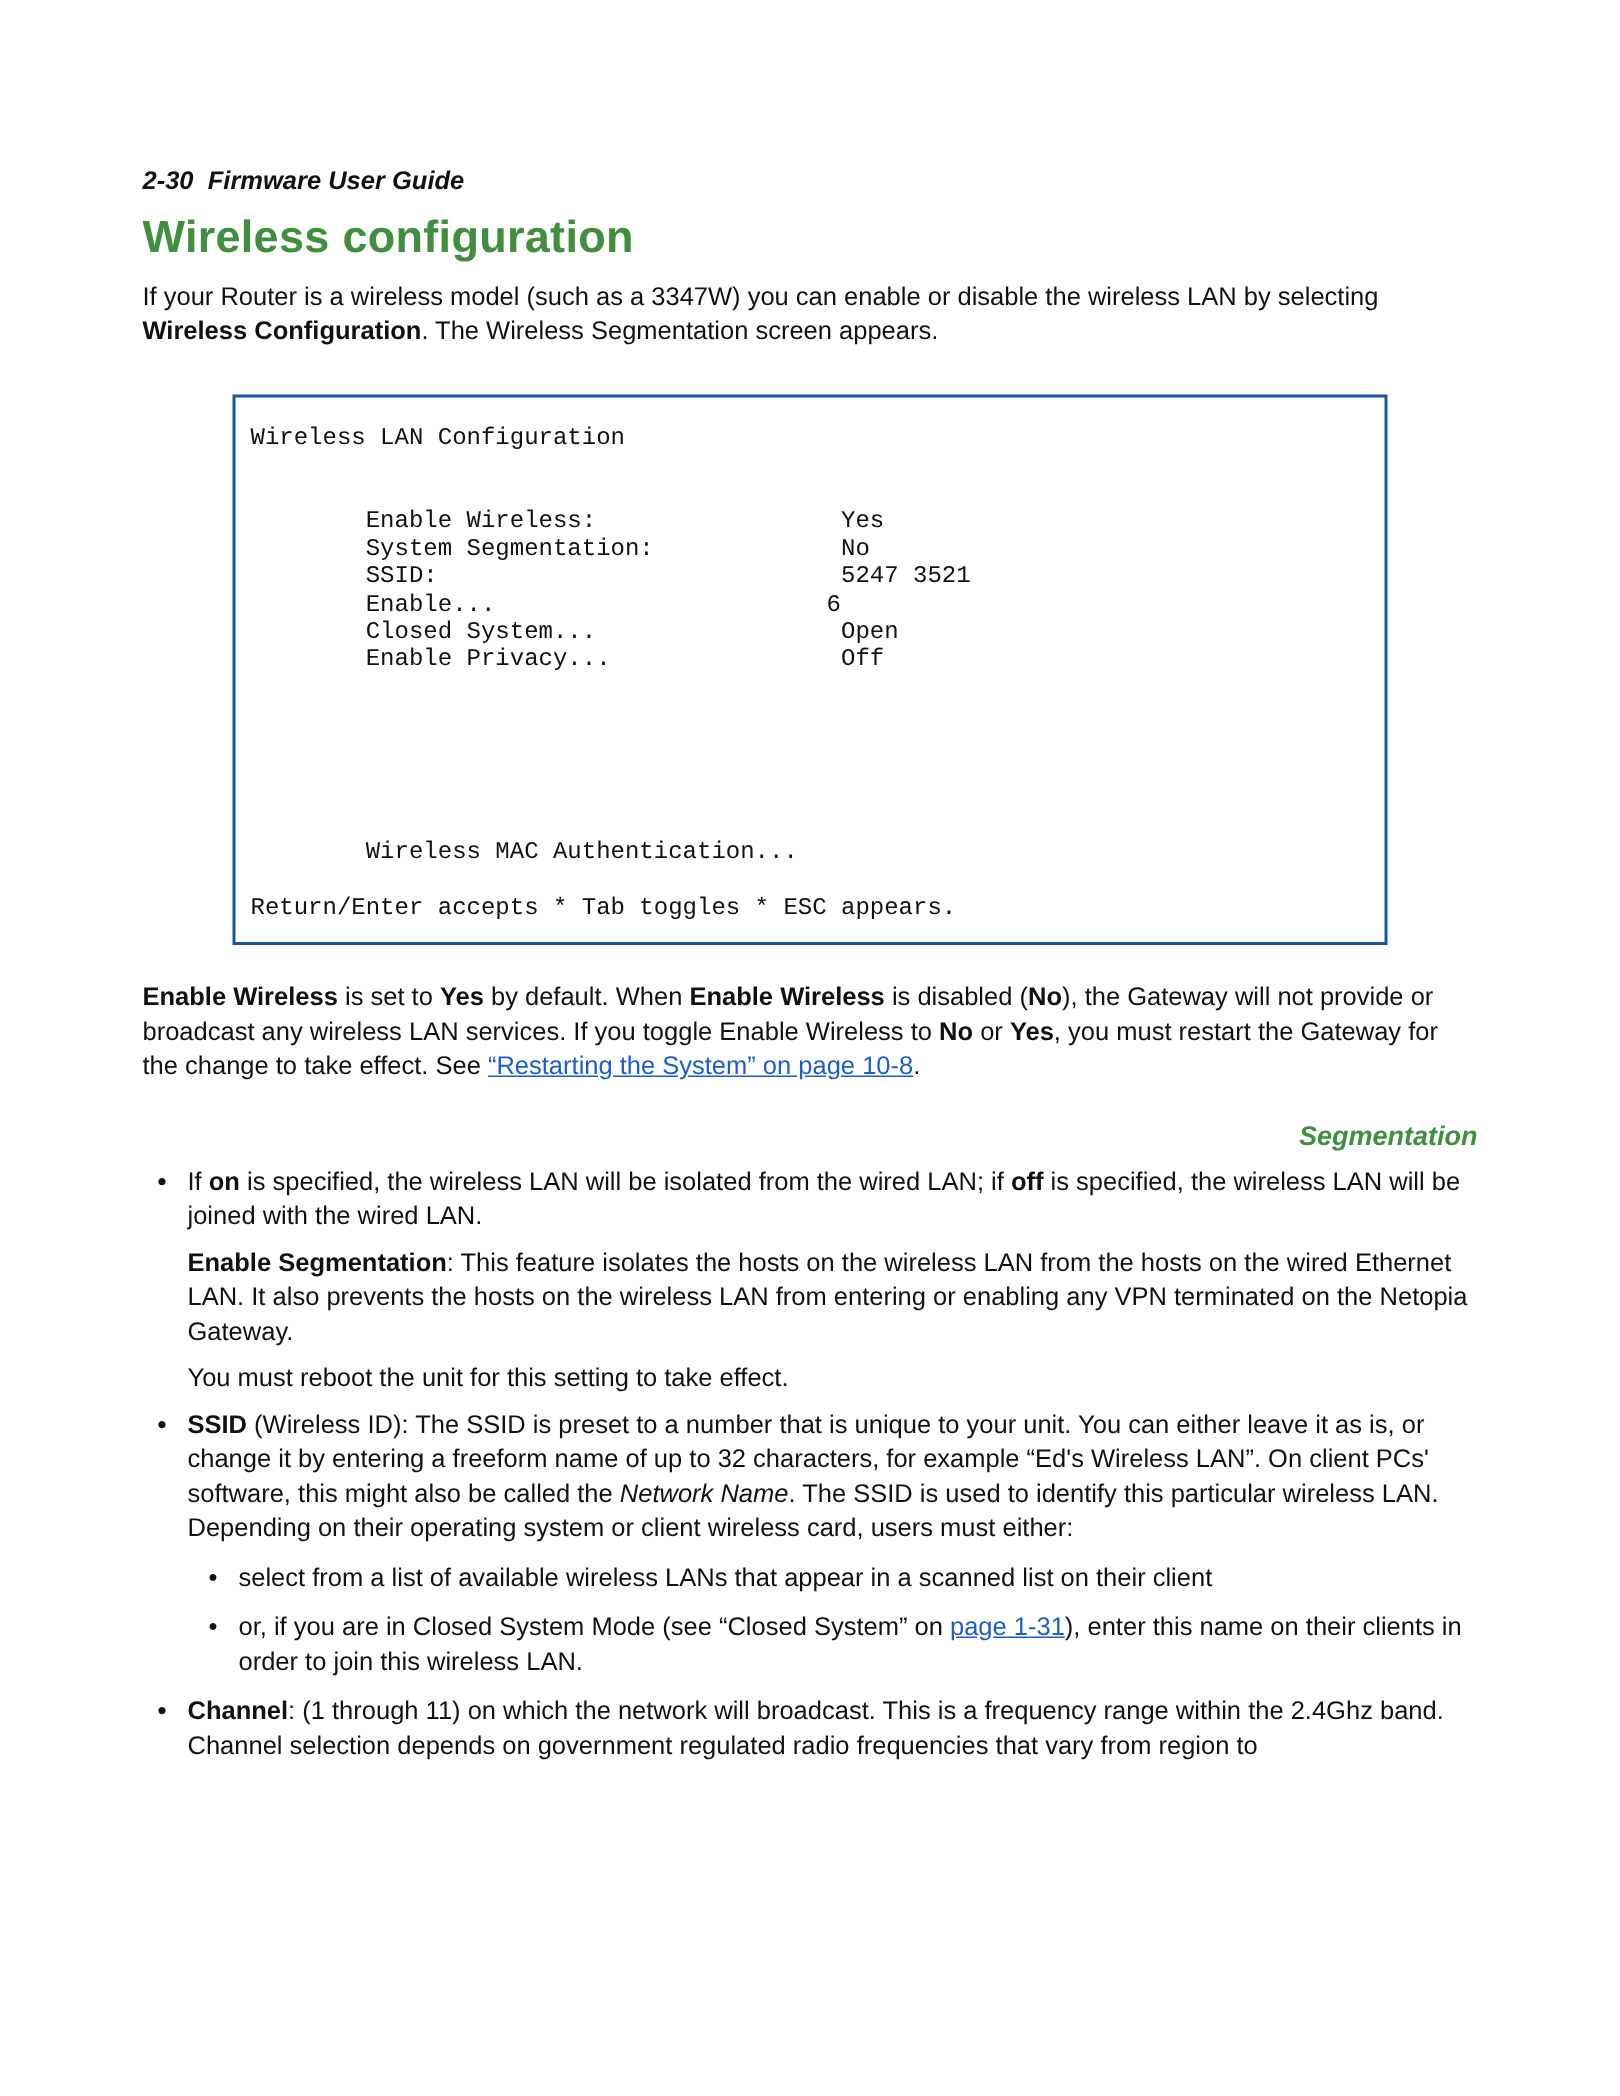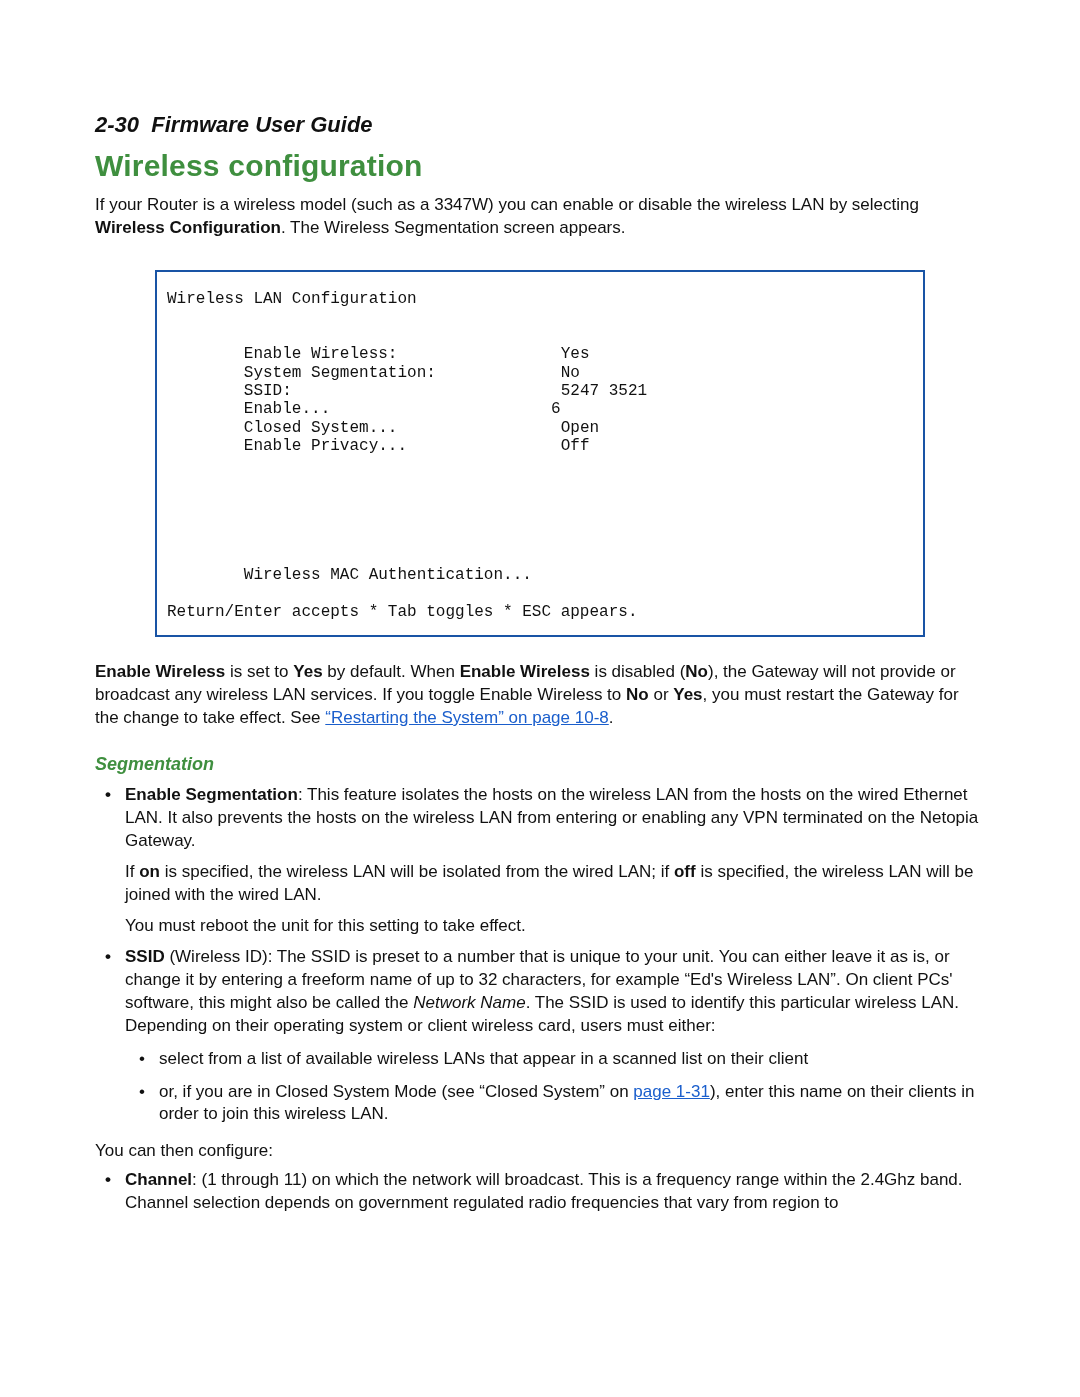--- a/index.html
+++ b/index.html
@@ -4,32 +4,32 @@
 <style>
   :root{
     --green:#3f8f3f;
     --link:#1a5ecc;
     --box:#1954a5;
     --fg:#111;
   }
   html,body{margin:0;padding:0;background:#fff;color:var(--fg);}
   body{width:1080px;min-height:1397px;font-family:Arial,Helvetica,sans-serif;font-size:17px;line-height:1.35;}
   .page{padding:110px 95px 60px 95px;}
-  .header-line{font-style:italic;font-weight:bold;font-size:22px;margin-bottom:6px;}
+  .header-line{font-style:italic;font-weight:bold;font-size:17px;margin-bottom:6px;}
   h1{font-family:"Gill Sans","Gill Sans MT","Trebuchet MS",Arial,sans-serif;
      font-weight:600;font-size:30px;color:var(--green);margin:2px 0 8px 0;letter-spacing:.2px;}
   p{margin:0 0 6px 0;}
   .intro{margin-bottom:26px;}
   b{font-weight:bold;}
   .box{border:2px solid var(--box);margin:30px 60px 24px 60px;
        font-family:"Courier New",Courier,monospace;white-space:pre;
        font-size:16px;line-height:1.15;padding:18px 10px 14px 10px;}
   a.link{color:var(--link);text-decoration:underline;}
   h3.sub{font-family:"Gill Sans","Gill Sans MT","Trebuchet MS",Arial,sans-serif;
-         color:var(--green);font-style:italic;font-weight:600;font-size:18px;margin:22px 0 8px 0;}
+         color:var(--green);font-style:italic;font-weight:600;font-size:18px;margin:22px 0 8px 0;text-align:right;}
   ul.b1{list-style:none;margin:0;padding:0;}
   ul.b1>li{position:relative;padding-left:30px;margin:6px 0;}
   ul.b1>li::before{content:"•";position:absolute;left:10px;top:0;font-weight:bold;}
   ul.b1>li p{margin:8px 0;}
   ul.b2{list-style:none;margin:4px 0 2px 0;padding:0;}
   ul.b2>li{position:relative;padding-left:34px;margin:10px 0;}
   ul.b2>li::before{content:"•";position:absolute;left:14px;top:0;}
   .ital{font-style:italic;}
 </style>
 </head>
@@ -66,37 +66,36 @@
 <span>Return/Enter accepts * Tab toggles * ESC appears.</span></div></div>
 
   <p>
     <b>Enable Wireless</b><span> is set to </span><b>Yes</b><span> by default. When </span><b>Enable Wireless</b><span> is disabled (</span><b>No</b><span>), the Gateway will not provide or broadcast any wireless LAN services. If you toggle Enable Wireless to </span><b>No</b><span> or </span><b>Yes</b><span>, you must restart the Gateway for the change to take effect. See </span><a href="#" class="link">“Restarting the System” on page 10-8</a><span>.</span>
   </p>
 
   <h3 class="sub">Segmentation</h3>
 
   <ul class="b1">
     <li>
+      <p><span>If </span><b>on</b><span> is specified, the wireless LAN will be isolated from the wired LAN; if </span><b>off</b><span> is specified, the wireless LAN will be joined with the wired LAN.</span></p>
       <p><b>Enable Segmentation</b><span>: This feature isolates the hosts on the wireless LAN from the hosts on the wired Ethernet LAN. It also prevents the hosts on the wireless LAN from entering or enabling any VPN terminated on the Netopia Gateway.</span></p>
-      <p><span>If </span><b>on</b><span> is specified, the wireless LAN will be isolated from the wired LAN; if </span><b>off</b><span> is specified, the wireless LAN will be joined with the wired LAN.</span></p>
       <p>You must reboot the unit for this setting to take effect.</p>
     </li>
 
     <li>
       <p><b>SSID</b><span> (Wireless ID): The SSID is preset to a number that is unique to your unit. You can either leave it as is, or change it by entering a freeform name of up to 32 characters, for example “Ed's Wireless LAN”. On client PCs' software, this might also be called the </span><span class="ital">Network Name</span><span>. The SSID is used to identify this particular wireless LAN. Depending on their operating system or client wireless card, users must either:</span></p>
       <ul class="b2">
         <li>select from a list of available wireless LANs that appear in a scanned list on their client</li>
         <li>
           <span>or, if you are in Closed System Mode (see “Closed System” on </span><a href="#" class="link">page 1-31</a><span>), enter this name on their clients in order to join this wireless LAN.</span>
         </li>
       </ul>
     </li>
   </ul>
 
-  <p style="margin-top:14px;">You can then configure:</p>
 
   <ul class="b1">
     <li>
       <b>Channel</b><span>: (1 through 11) on which the network will broadcast. This is a frequency range within the 2.4Ghz band. Channel selection depends on government regulated radio frequencies that vary from region to</span>
     </li>
   </ul>
 
 </div>
 
 </body></html>

